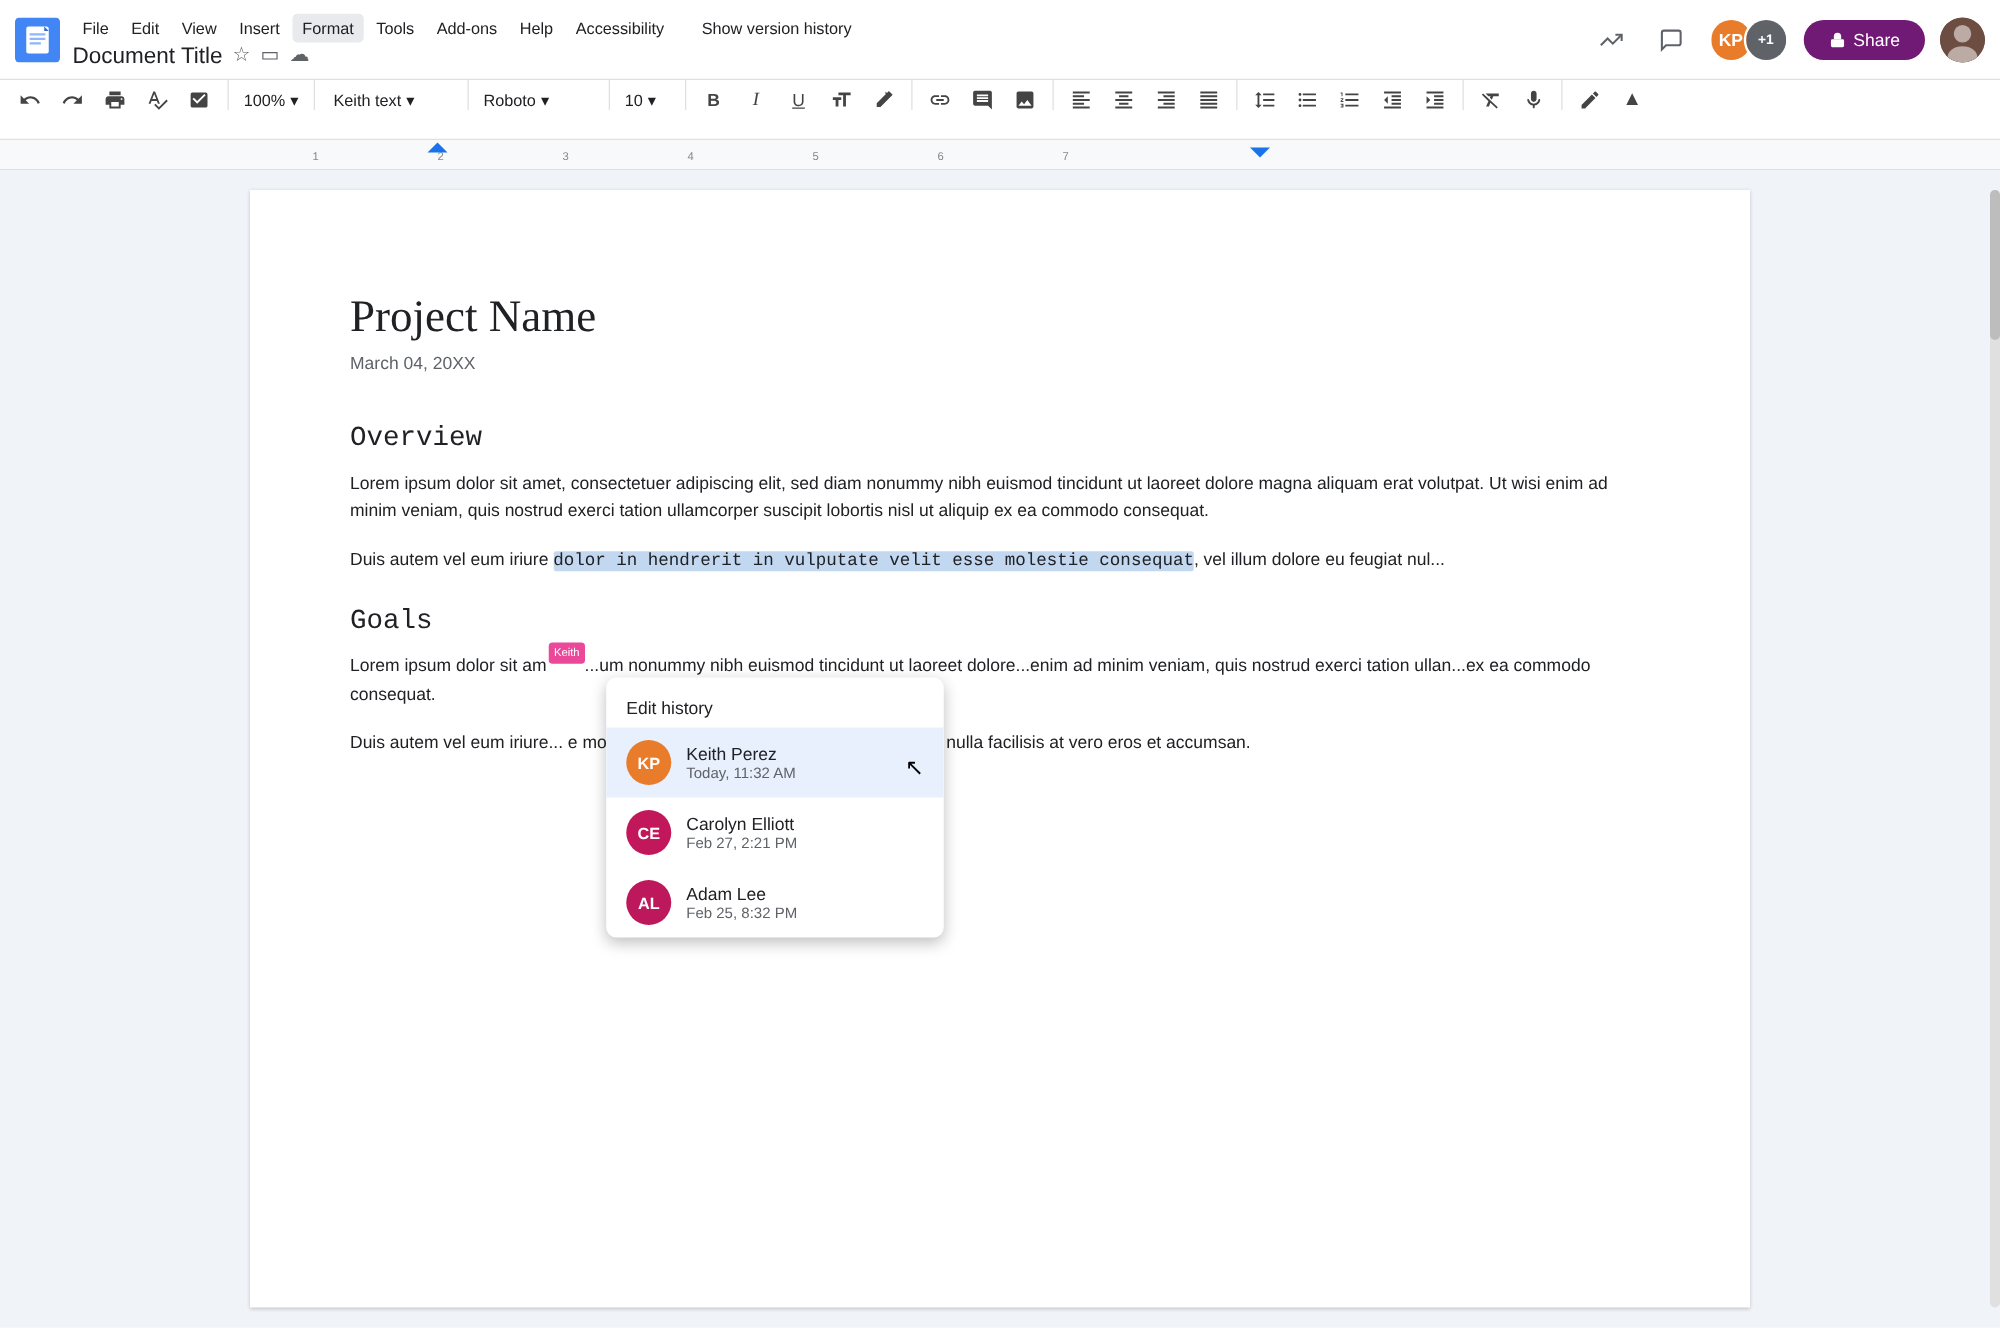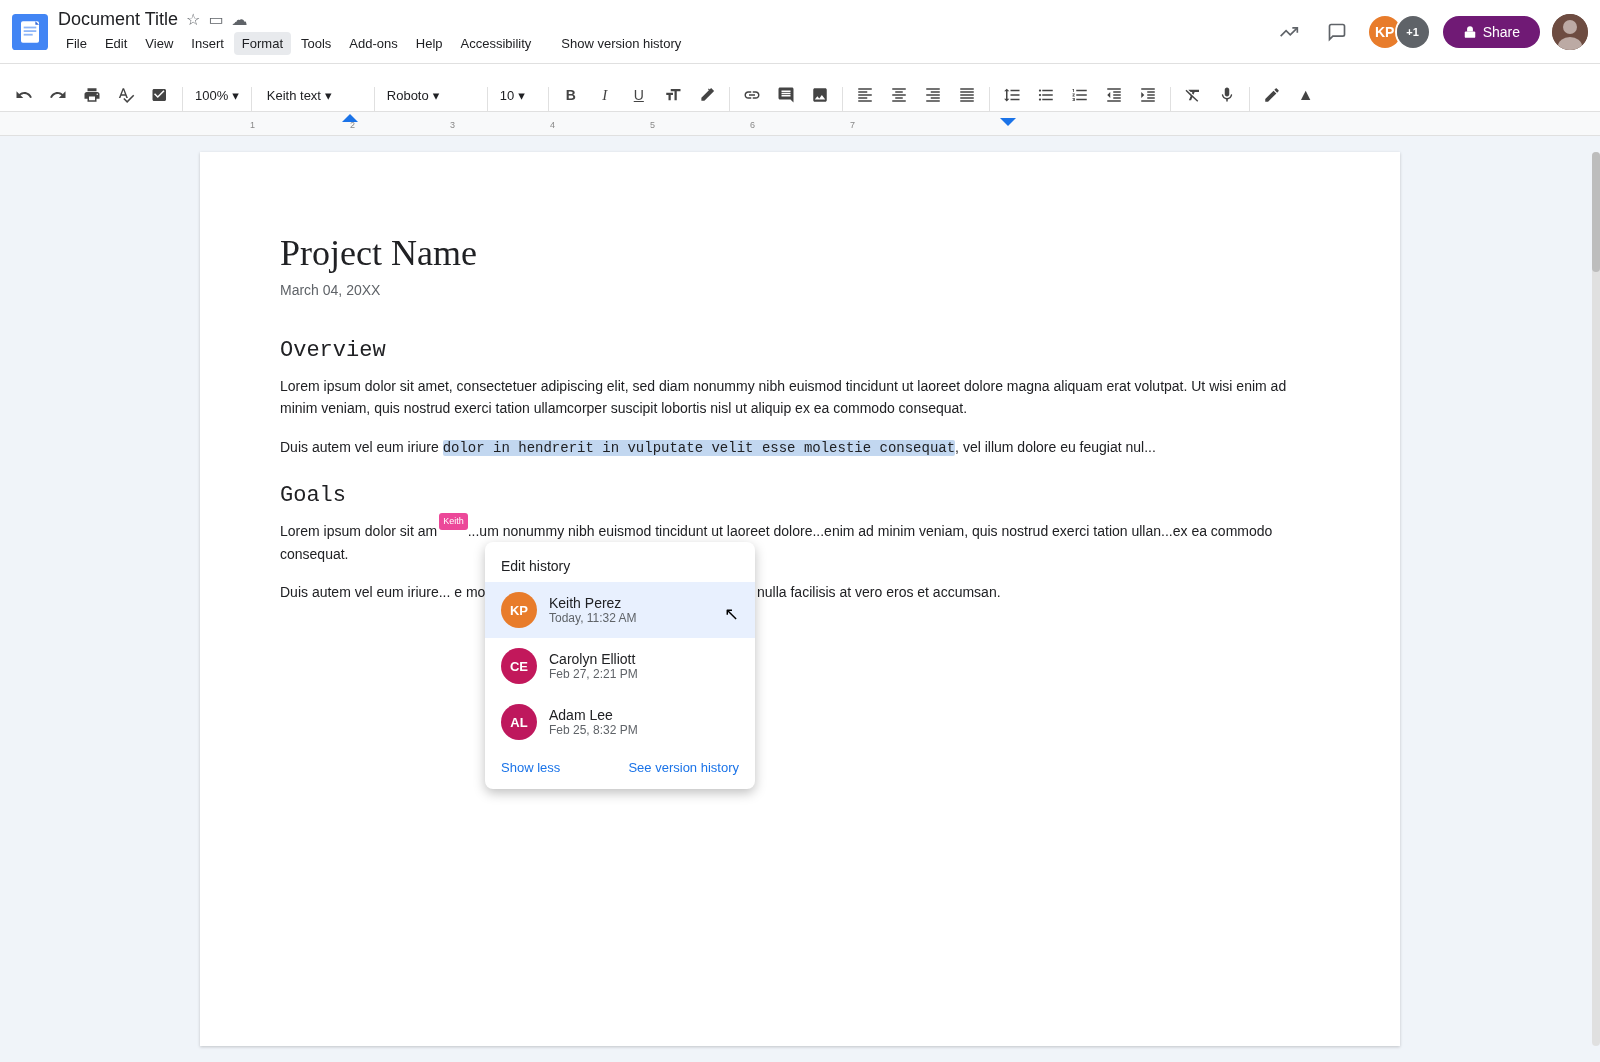--- a/index.html
+++ b/index.html
@@ -140,21 +140,21 @@
       justify-content: center;
       color: #fff;
       font-size: 14px;
       cursor: pointer;
       overflow: hidden;
     }
 
     
     #toolbar {
       display: flex;
-      align-items: flex-end;
+      align-items: flex-start;
       height: 48px;
       background: #fff;
       padding: 0 8px;
       border-bottom: 1px solid #e0e0e0;
       gap: 2px;
       overflow: hidden;
     }
     .toolbar-btn {
       width: 32px;
       height: 32px;
@@ -384,38 +384,38 @@
   <svg id="docs-logo" viewBox="0 0 40 40" xmlns="http://www.w3.org/2000/svg">
     <rect width="40" height="40" rx="4" fill="#4285f4"></rect>
     <rect x="10" y="8" width="20" height="24" rx="2" fill="#fff"></rect>
     <rect x="13" y="14" width="14" height="2" fill="#4285f4" opacity="0.6"></rect>
     <rect x="13" y="18" width="14" height="2" fill="#4285f4" opacity="0.6"></rect>
     <rect x="13" y="22" width="10" height="2" fill="#4285f4" opacity="0.6"></rect>
     <path d="M26 8l4 4h-4z" fill="#3367d6"></path>
   </svg>
 
   <div id="title-area">
-    <div id="doc-title-row">
-      <span id="doc-title">Document Title</span>
-      <span class="title-icon">☆</span>
-      <span class="title-icon">▭</span>
-      <span class="title-icon">☁</span>
-    </div>
     <div id="menu-bar">
       <span class="menu-item">File</span>
       <span class="menu-item">Edit</span>
       <span class="menu-item">View</span>
       <span class="menu-item">Insert</span>
       <span class="menu-item active">Format</span>
       <span class="menu-item">Tools</span>
       <span class="menu-item">Add-ons</span>
       <span class="menu-item">Help</span>
       <span class="menu-item">Accessibility</span>
       <span id="show-version-history">Show version history</span>
     </div>
+    <div id="doc-title-row">
+      <span id="doc-title">Document Title</span>
+      <span class="title-icon">☆</span>
+      <span class="title-icon">▭</span>
+      <span class="title-icon">☁</span>
+    </div>
   </div>
 
   <div id="title-right">
     <div id="trending-icon-btn">
       <svg width="20" height="20" viewBox="0 0 24 24" fill="none" stroke="#5f6368" stroke-width="2">
         <polyline points="22 7 13.5 15.5 8.5 10.5 2 17"></polyline>
         <polyline points="16 7 22 7 22 13"></polyline>
       </svg>
     </div>
     <div id="chat-icon-btn">
@@ -677,24 +677,20 @@
       </div>
 
       <div class="history-item">
         <div class="history-avatar ha-al">AL</div>
         <div class="history-info">
           <div class="history-name">Adam Lee</div>
           <div class="history-time">Feb 25, 8:32 PM</div>
         </div>
       </div>
 
-      <div id="edit-history-footer">
-        <a class="footer-link">Show less</a>
-        <a class="footer-link">See version history</a>
-      </div>
     </div>
   </div>
 
   <div id="doc-right-margin">
 
     <div id="scrollbar">
       <div id="scrollbar-thumb"></div>
     </div>
   </div>
 </div>

